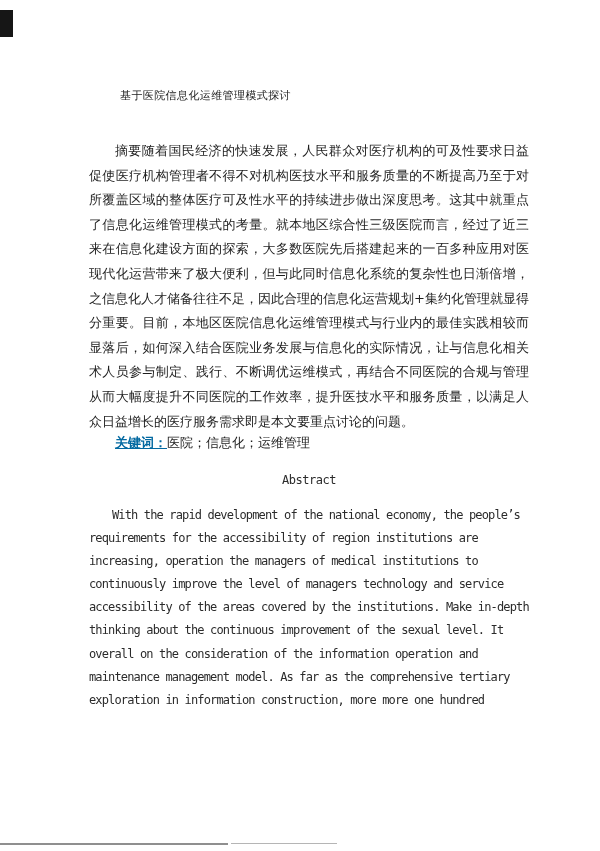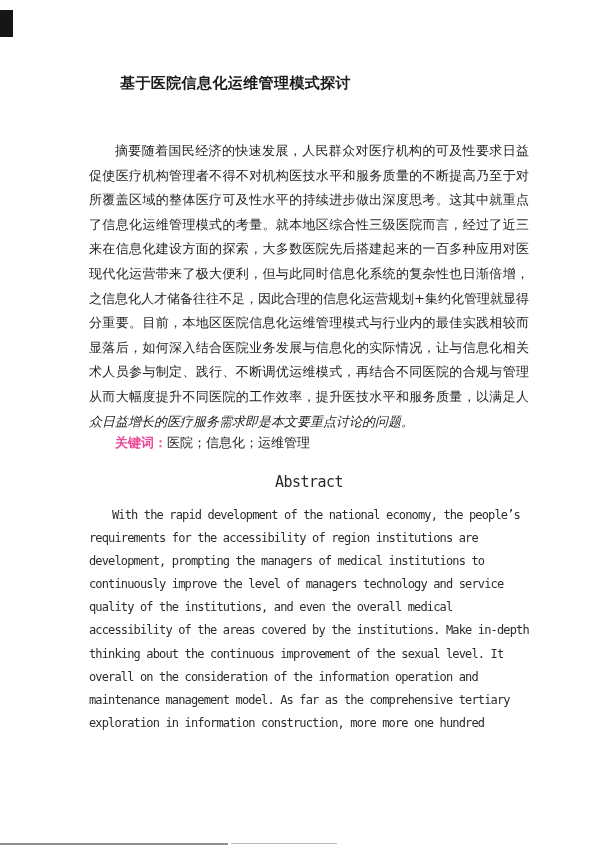--- a/index.html
+++ b/index.html
@@ -13,23 +13,23 @@
     overflow: hidden;
   }
   .corner-mark {
     position: absolute;
     left: 0; top: 10px;
     width: 13px; height: 27px;
     background: #161616;
   }
   .doc-title {
     position: absolute;
-    left: 120px; top: 74px;
-    font-size: 15px;
-    font-weight: bold;
+    left: 120px; top: 88px;
+    font-size: 11px;
+    font-weight: normal;
     color: #1a1a1a;
     letter-spacing: 0.4px;
     white-space: nowrap;
   }
   .cn-abstract {
     position: absolute;
     left: 89px; top: 139px;
     width: 440px;
     font-size: 13px;
     color: #1e1e1e;
@@ -37,43 +37,43 @@
   .cn-line {
     box-sizing: border-box;
     width: 440px;
     height: 24.6px;
     line-height: 24.6px;
     text-align: justify;
     text-align-last: justify;
     overflow: hidden;
   }
   .cn-line.first { padding-left: 26px; }
-  .cn-line.last { text-align: center; text-align-last: left; font-style: italic; }
+  .cn-line.last { text-align: center; text-align-last: left; }
   .keywords {
     position: absolute;
     left: 89px; top: 431px;
     width: 440px;
     padding-left: 26px;
     box-sizing: border-box;
     font-size: 13px;
     line-height: 24.6px;
     color: #1e1e1e;
     white-space: nowrap;
   }
-  .keywords .kw-label { font-weight: bold; color: #ec4899; }
+  .keywords .kw-label { font-weight: bold; color: #0369a1; text-decoration: underline; }
   .mono {
     font-family: "DejaVu Sans Mono", "Liberation Mono", monospace;
     color: #2b2b2b;
   }
   .abstract-heading {
     position: absolute;
     left: 89px; top: 473px;
     width: 440px;
     text-align: center;
-    font-size: 15px;
+    font-size: 12px;
     letter-spacing: -0.5px;
   }
   .en-abstract {
     position: absolute;
     left: 89px; top: 504px;
     width: 470px;
     font-size: 12px;
     letter-spacing: -0.85px;
   }
   .en-line {
@@ -122,23 +122,22 @@
 
   <div class="keywords">
     <span class="kw-label">关键词：</span><span>医院；信息化；运维管理</span>
   </div>
 
   <div class="abstract-heading mono">Abstract</div>
 
   <div class="en-abstract mono">
     <div class="en-line first">With the rapid development of the national economy, the people’s</div>
     <div class="en-line">requirements for the accessibility of region institutions are</div>
-    <div class="en-line">development, prompting the managers of medical institutions to</div>
+    <div class="en-line">increasing, operation the managers of medical institutions to</div>
     <div class="en-line">continuously improve the level of managers technology and service</div>
-    <div class="en-line">quality of the institutions, and even the overall medical</div>
     <div class="en-line">accessibility of the areas covered by the institutions. Make in-depth</div>
     <div class="en-line">thinking about the continuous improvement of the sexual level. It</div>
     <div class="en-line">overall on the consideration of the information operation and</div>
     <div class="en-line">maintenance management model. As far as the comprehensive tertiary</div>
     <div class="en-line">exploration in information construction, more more one hundred</div>
   </div>
 
   <div class="rule-a"></div>
   <div class="rule-b"></div>
 

